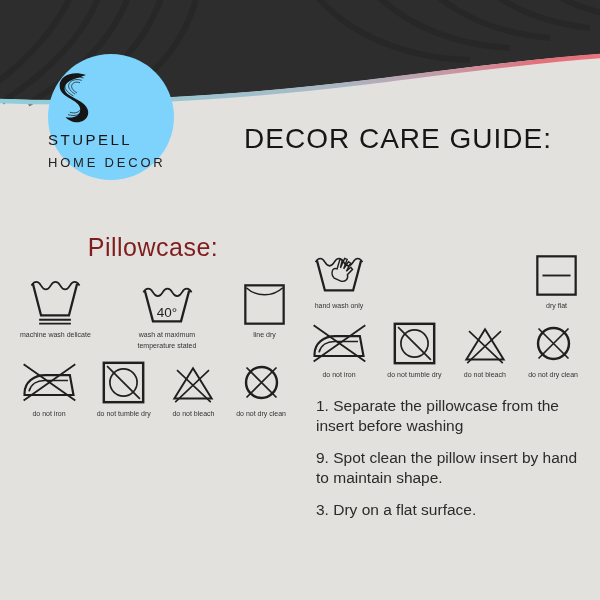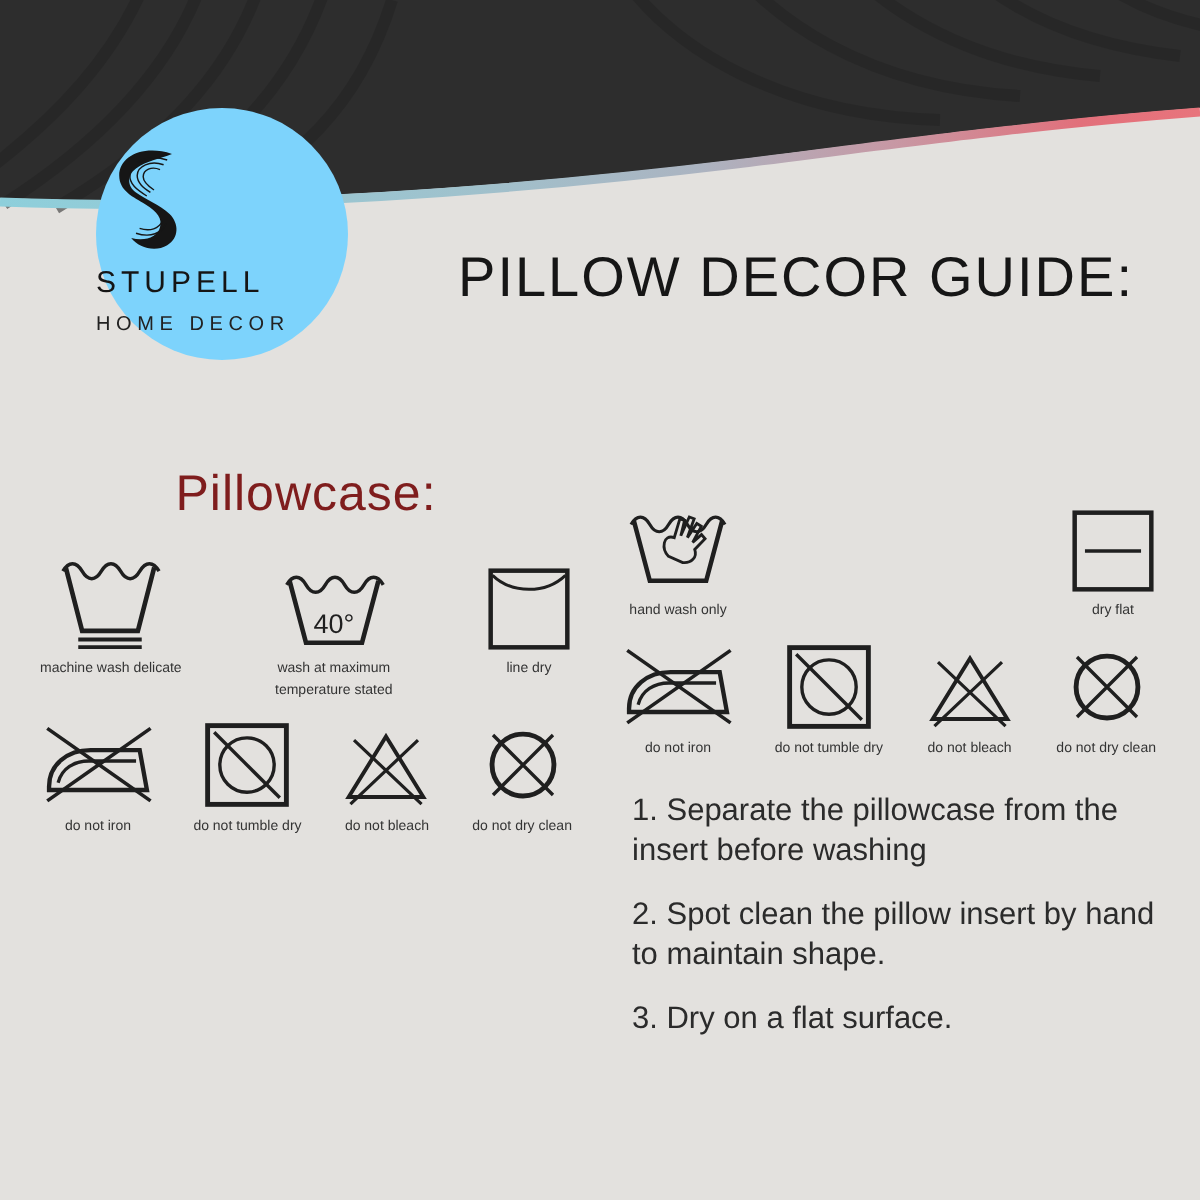--- a/index.html
+++ b/index.html
@@ -9,21 +9,21 @@
     font-family:"Liberation Sans", sans-serif;
   }
   .header-svg{position:absolute;top:0;left:0;display:block;z-index:1;}
   .logo{
     position:absolute;left:48px;top:54px;width:126px;height:126px;
     background:#7dd3fc;border-radius:50%;z-index:2;
     display:flex;flex-direction:column;align-items:flex-start;justify-content:center;
   }
   .logo svg{display:block;margin-top:4px;}
   .brand-name{font-size:15px;letter-spacing:2.5px;color:#151515;margin-top:2px;}
-  .brand-tagline{font-size:10px;letter-spacing:2.8px;color:#222;margin-top:7px;}
+  .brand-tagline{font-size:13px;letter-spacing:2.8px;color:#222;margin-top:7px;}
   .title{
     position:absolute;top:123px;left:222px;width:352px;margin:0;z-index:2;
     text-align:center;font-size:28px;font-weight:400;letter-spacing:1px;color:#161616;
   }
   .col{position:absolute;top:233px;}
   .col-left{left:20px;width:266px;}
   .col-right{left:310px;width:268px;}
   .col-heading{
     margin:0;text-align:center;font-size:25px;font-weight:400;
     letter-spacing:.5px;color:#7f1d1d;
@@ -82,21 +82,21 @@
         <path d="M55 19 C44 15 33 20 33 28 C33 34 38 38 44 42"></path>
         <path d="M52 23 C45 20 38 23 38 29 C38 33 41 36 47 40"></path>
         <path d="M32 76 C44 80 54 76 57 68"></path>
         <path d="M35 72 C44 75 51 72 54 66"></path>
       </g>
     </svg>
     <div class="brand-name">STUPELL</div>
     <div class="brand-tagline">HOME DECOR</div>
   </div>
 
-  <h1 class="title">PILLOW DECOR GUIDE:</h1>
+  <h1 class="title">DECOR CARE GUIDE:</h1>
 
   <section class="col col-left">
     <h2 class="col-heading">Pillowcase:</h2>
 
     <div class="sym-row">
       <div class="sym">
         <div class="icon-box">
           <svg class="cs" width="56" height="50" viewBox="0 0 58 52">
             <path stroke-width="2.4" d="M6 8 L14.5 41 H43.5 L52 8"></path>
             <path stroke-width="1.8" d="M4.5 10 C7.5 4.8 11.5 4.8 14.5 10 C17.5 15.2 21.5 15.2 24.5 10 C27.5 4.8 31.5 4.8 34.5 10 C37.5 15.2 41.5 15.2 44.5 10 C47.5 4.8 51.5 4.8 54.5 10"></path>
@@ -229,18 +229,18 @@
             <circle cx="24" cy="24" r="16.5" stroke-width="2.6"></circle>
             <path stroke-width="1.8" d="M8 8 L40 40 M40 8 L8 40"></path>
           </svg>
         </div>
         <div class="sym-label">do not dry clean</div>
       </div>
     </div>
 
     <div class="instructions" style="padding-left:6px;">
       <p>1. Separate the pillowcase from the insert before washing</p>
-      <p>2. Spot clean the pillow insert by hand to maintain shape.</p>
+      <p>9. Spot clean the pillow insert by hand to maintain shape.</p>
       <p>3. Dry on a flat surface.</p>
     </div>
   </section>
 
 </div>
 
 </body></html>

